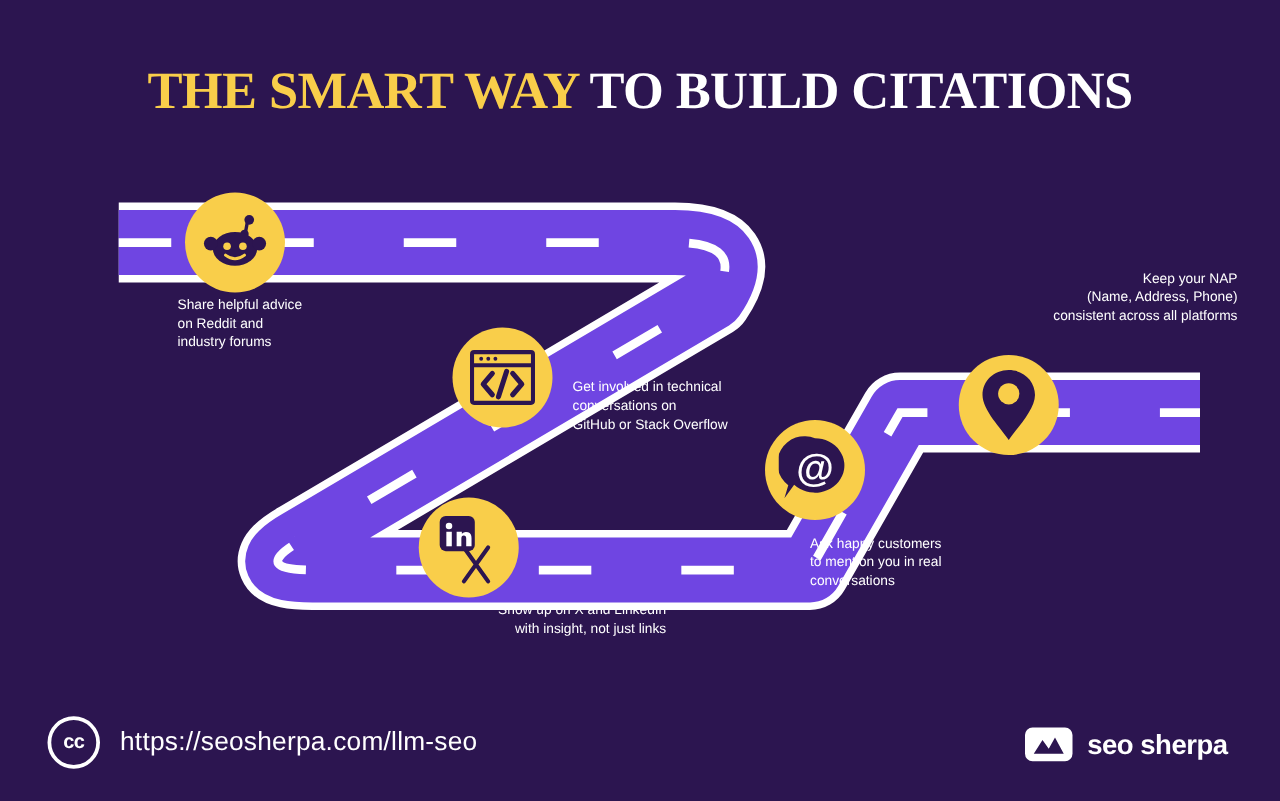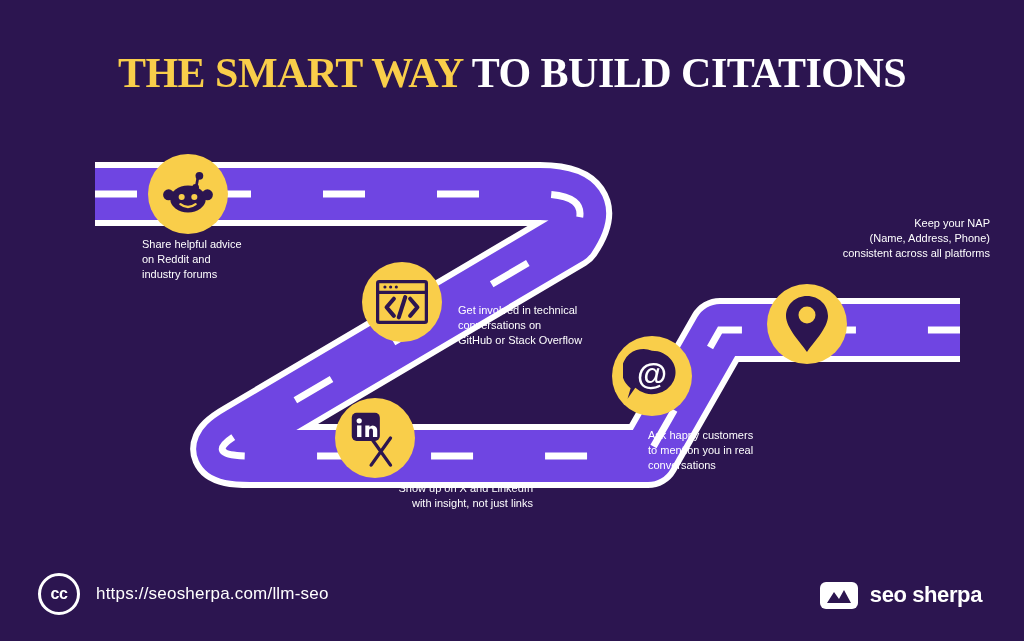--- a/index.html
+++ b/index.html
@@ -83,29 +83,29 @@
     display: flex;
     align-items: center;
     justify-content: center;
     font-size: 16px;
     font-weight: bold;
     letter-spacing: -0.5px;
     box-sizing: border-box;
   }
   #footer-url {
     color: #ffffff;
-    font-size: 17px;
+    font-size: 21px;
     letter-spacing: 0.2px;
   }
   #logo-wrap {
     position: absolute;
     right: 42px;
     bottom: 32px;
     display: flex;
-    align-items: flex-start;
+    align-items: center;
     gap: 12px;
   }
   #logo-mark {
     width: 38px;
     height: 27px;
     border-radius: 6px;
     background: #ffffff;
     display: flex;
     align-items: center;
     justify-content: center;

